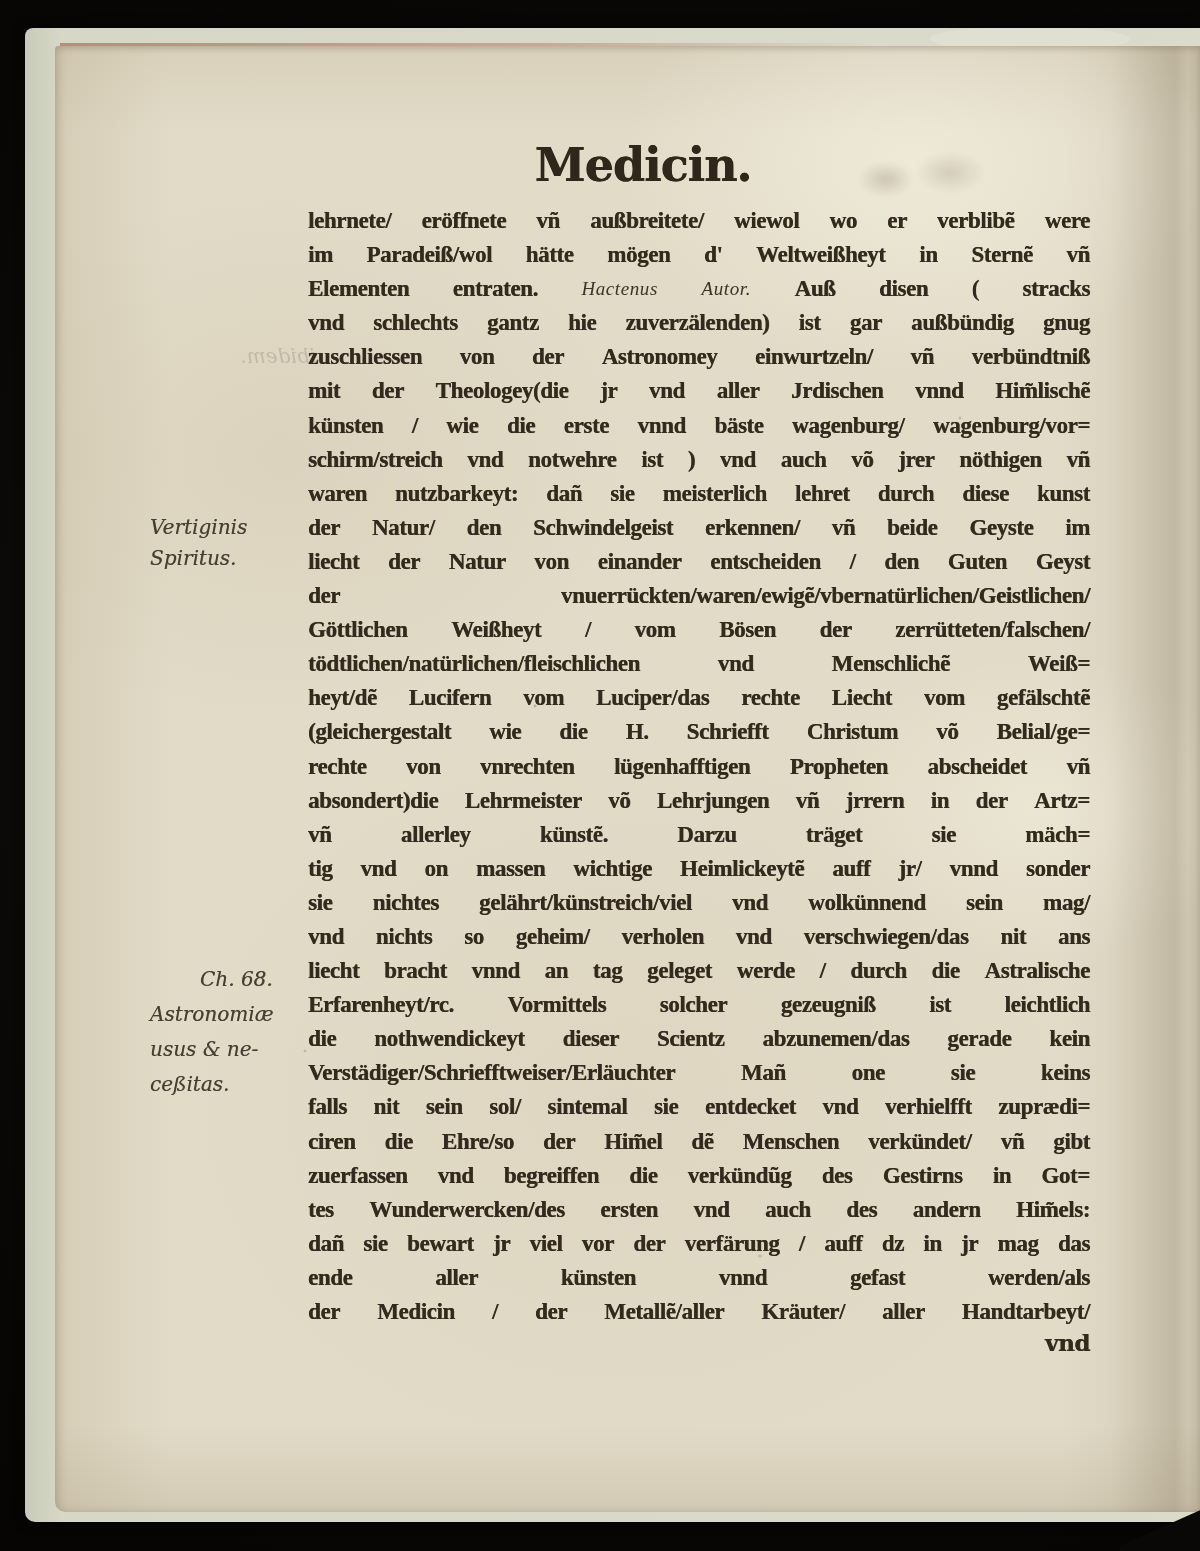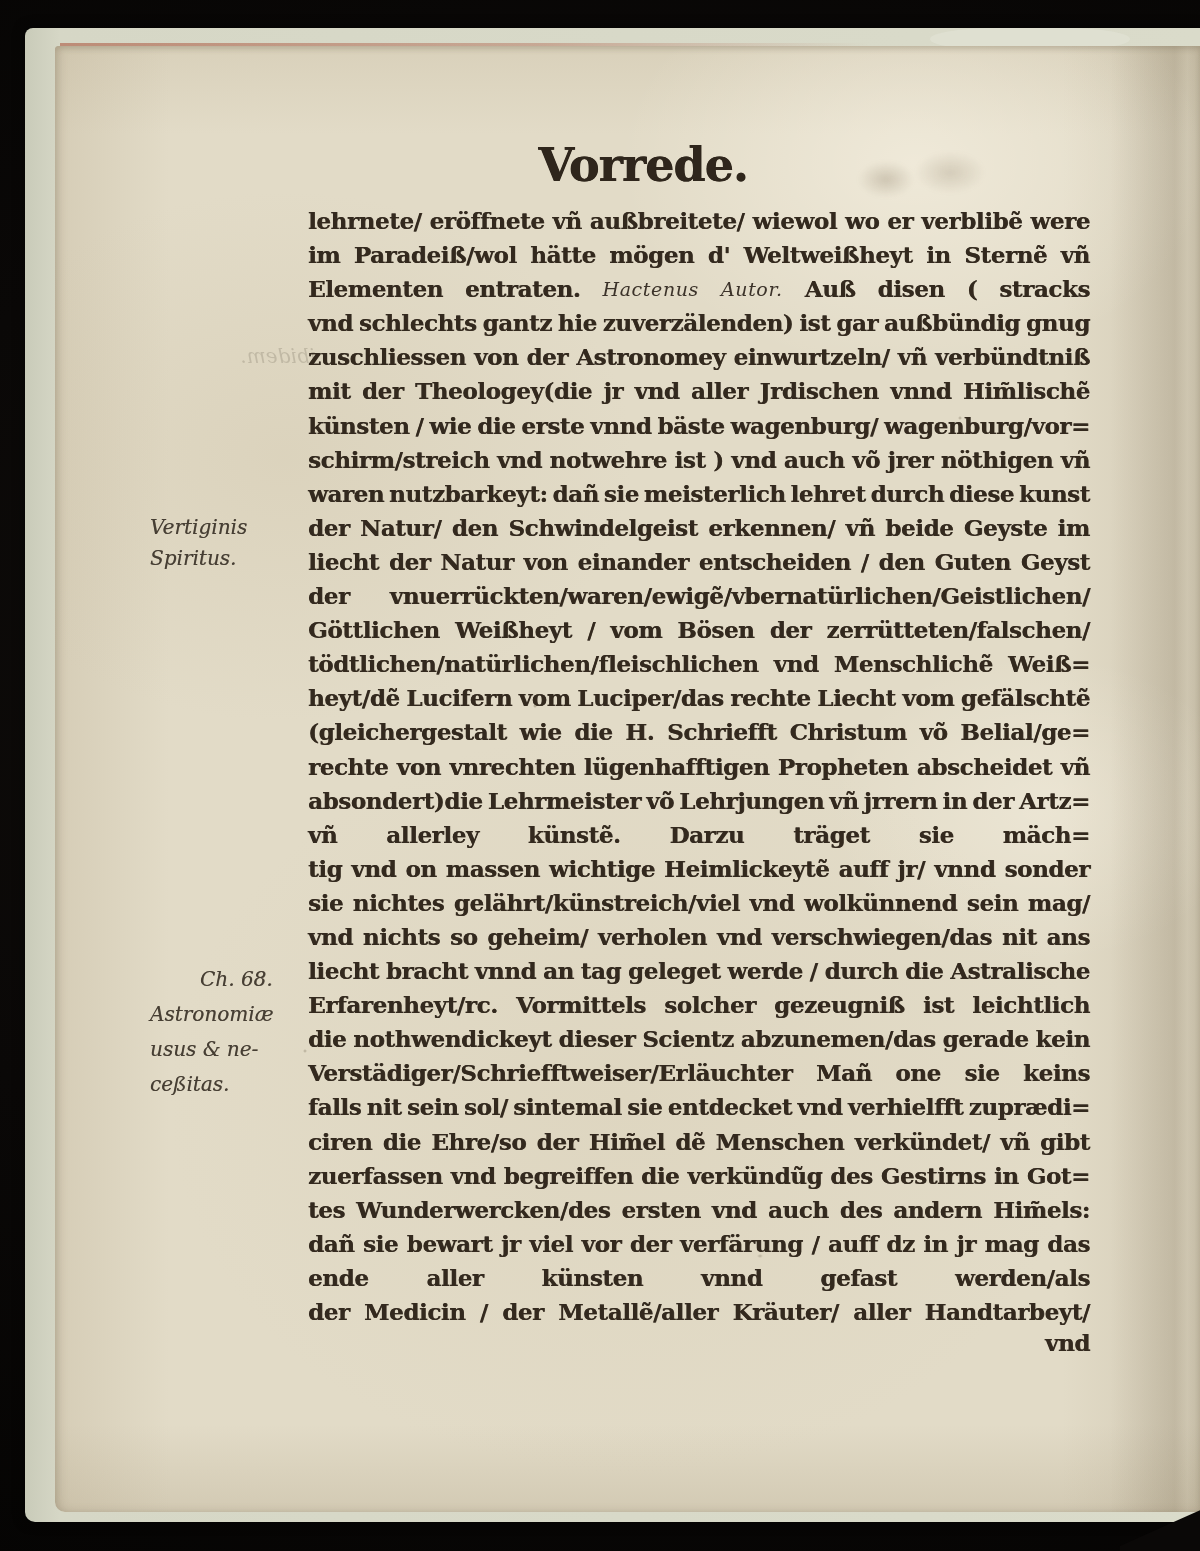--- a/index.html
+++ b/index.html
@@ -74,21 +74,21 @@
   
   .bleed{
     position:absolute;left:196px;top:344px;width:120px;
     transform:scaleX(-1);
     font-style:italic;font-size:20px;color:#5f5847;opacity:.22;filter:blur(.7px);
   }
   
   .body{position:absolute;left:308px;top:204px;width:782px;}
   .body-line{
     display:flex;justify-content:space-between;align-items:flex-start;
-    height:34.1px;white-space:nowrap;
+    height:34.1px;white-space:nowrap;font-family:Liberation Serif, serif;
   }
   .w{
     font-size:23px;font-weight:700;color:#33291e;line-height:34.1px;
     letter-spacing:-.4px;text-shadow:.4px 0 0 rgba(51,41,30,.85);
   }
   .w.antiqua{
     font-weight:400;font-size:19px;letter-spacing:.6px;color:#3c332a;
     text-shadow:none;font-style:italic;
   }
   .catchword-row{
@@ -121,21 +121,21 @@
   <div class="edge-line el-top1"></div>
   <div class="edge-line el-top2"></div>
 
   <div class="page"></div>
   <div class="gutter"></div>
   <div class="black-wedge"></div>
 
   <div class="smudge"></div>
   <div class="bleed">ibidem.</div>
 
-  <h1 class="heading">Vorrede.</h1>
+  <h1 class="heading">Medicin.</h1>
 
   <div class="body">
       <div class="body-line">
         <span class="w">lehrnete/</span>
         <span class="w">eröffnete</span>
         <span class="w">vñ</span>
         <span class="w">außbreitete/</span>
         <span class="w">wiewol</span>
         <span class="w">wo</span>
         <span class="w">er</span>

